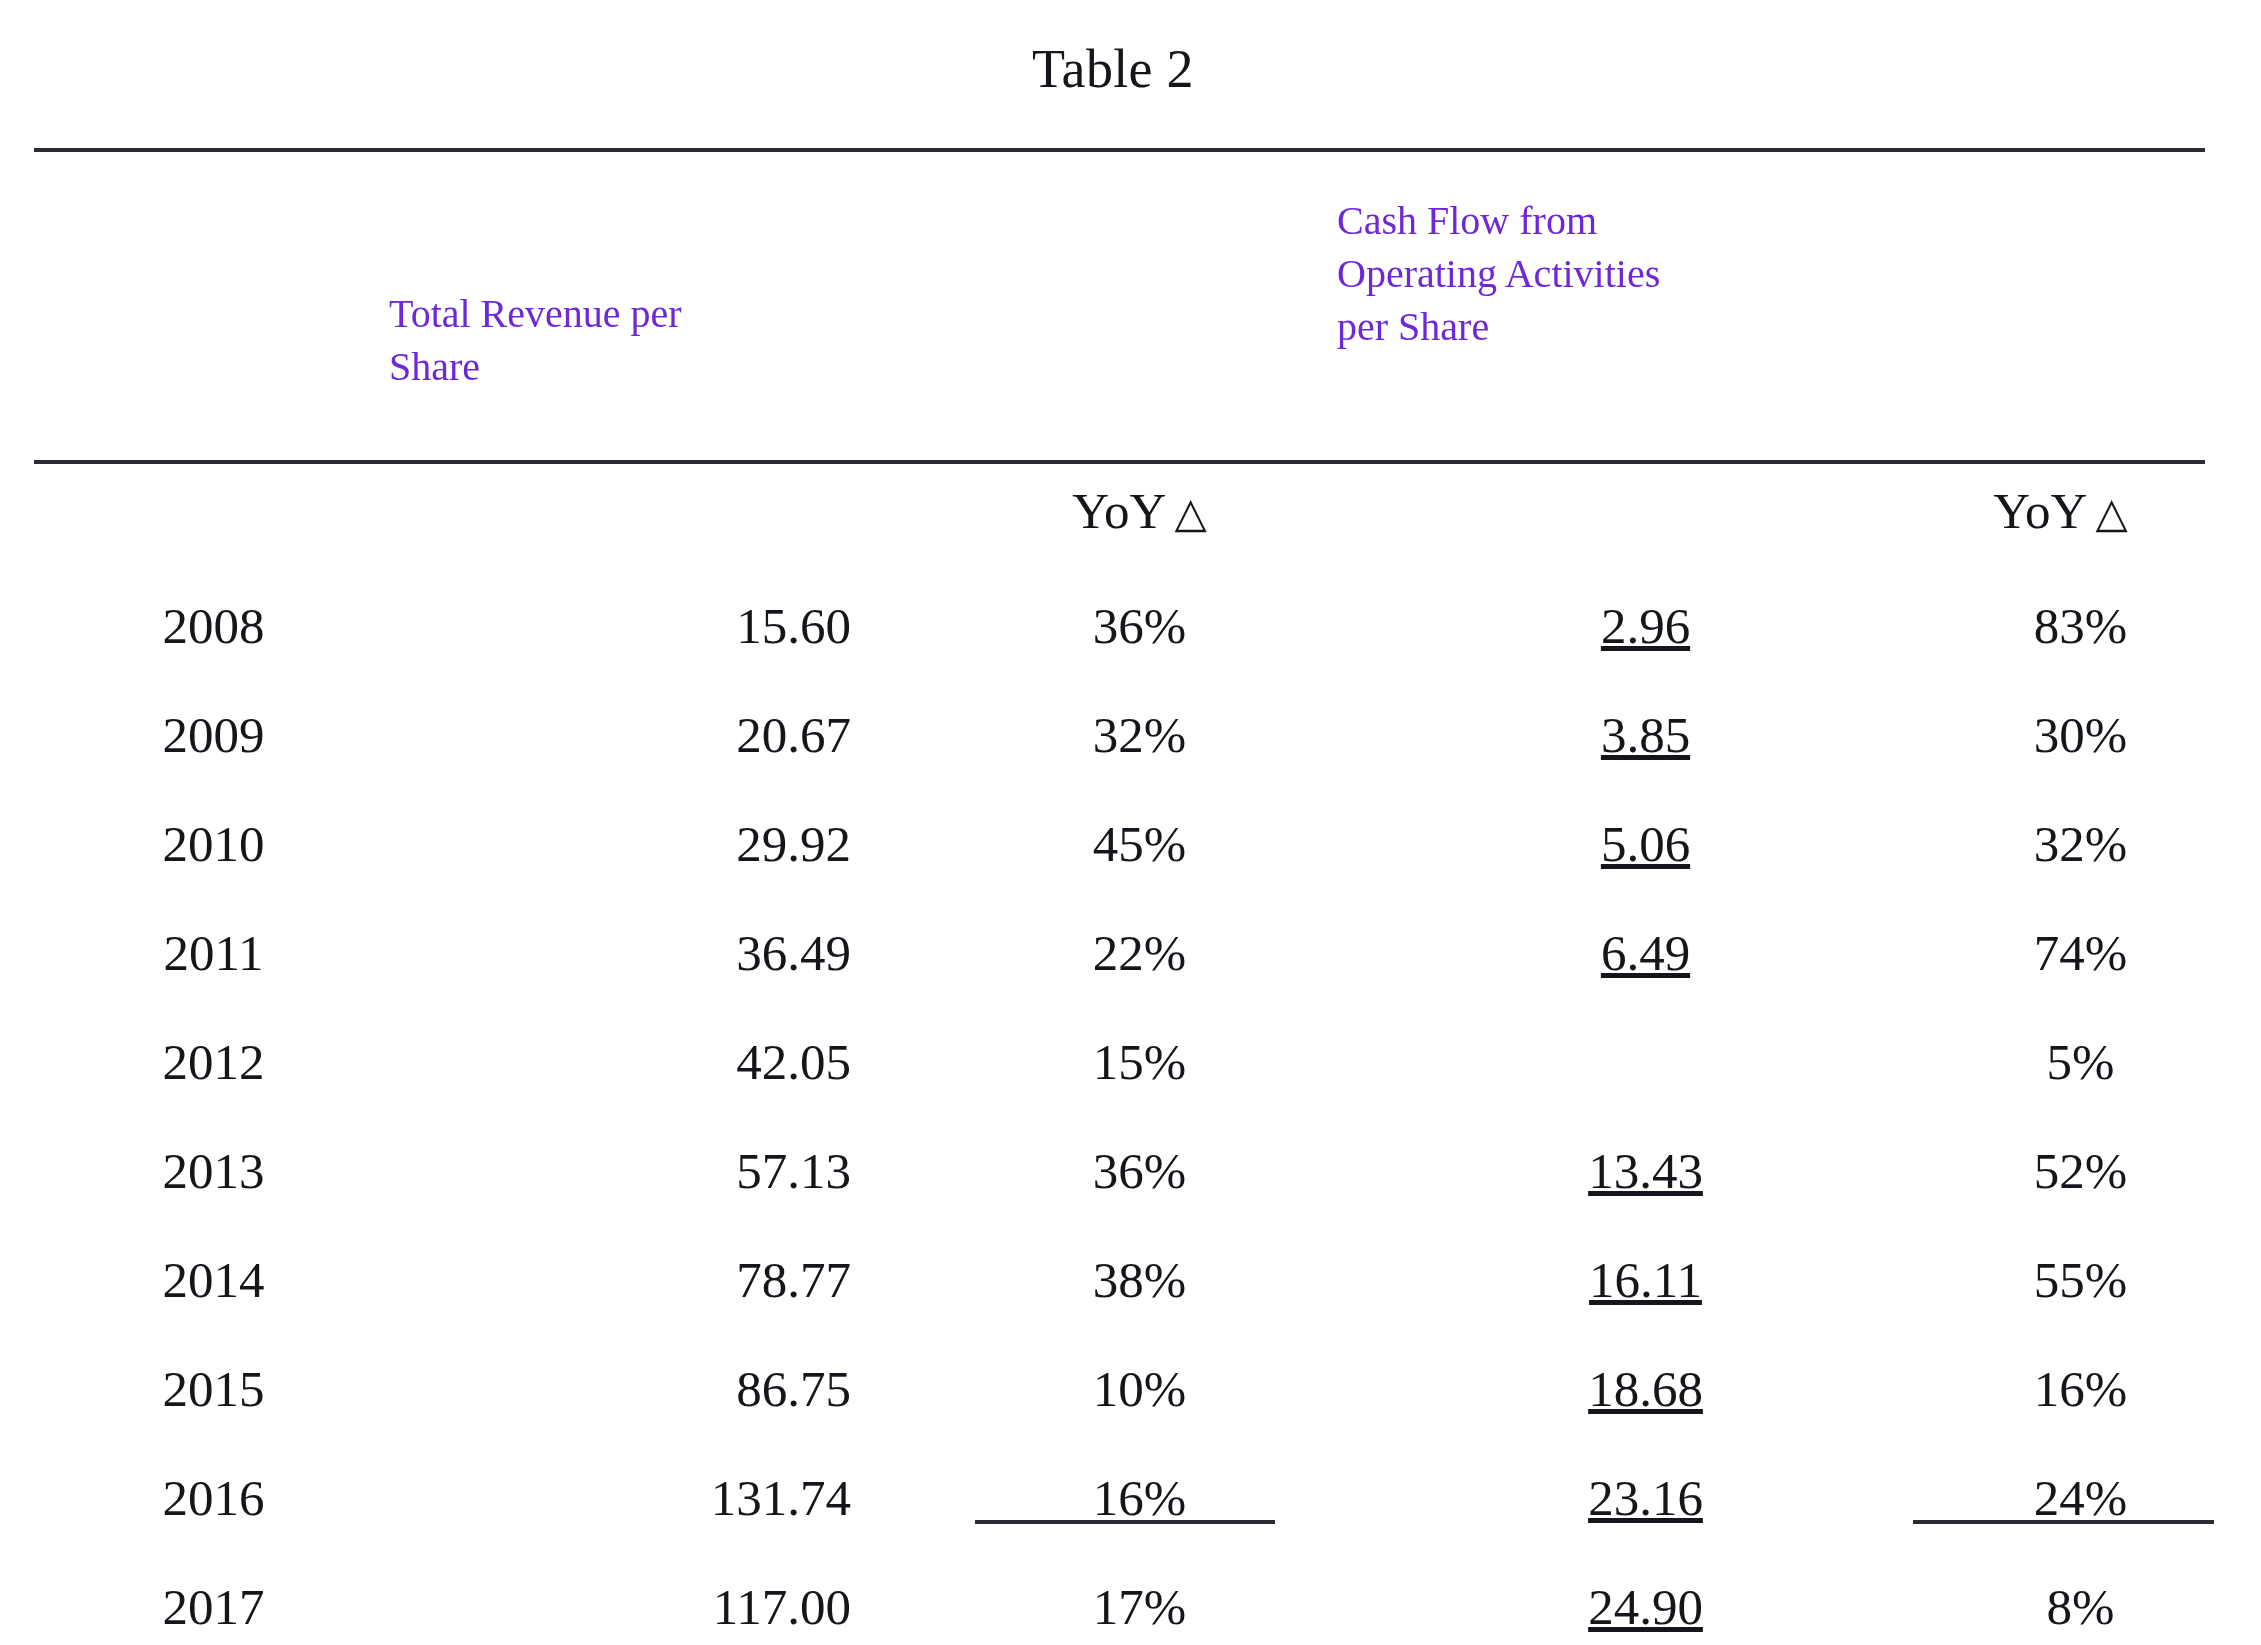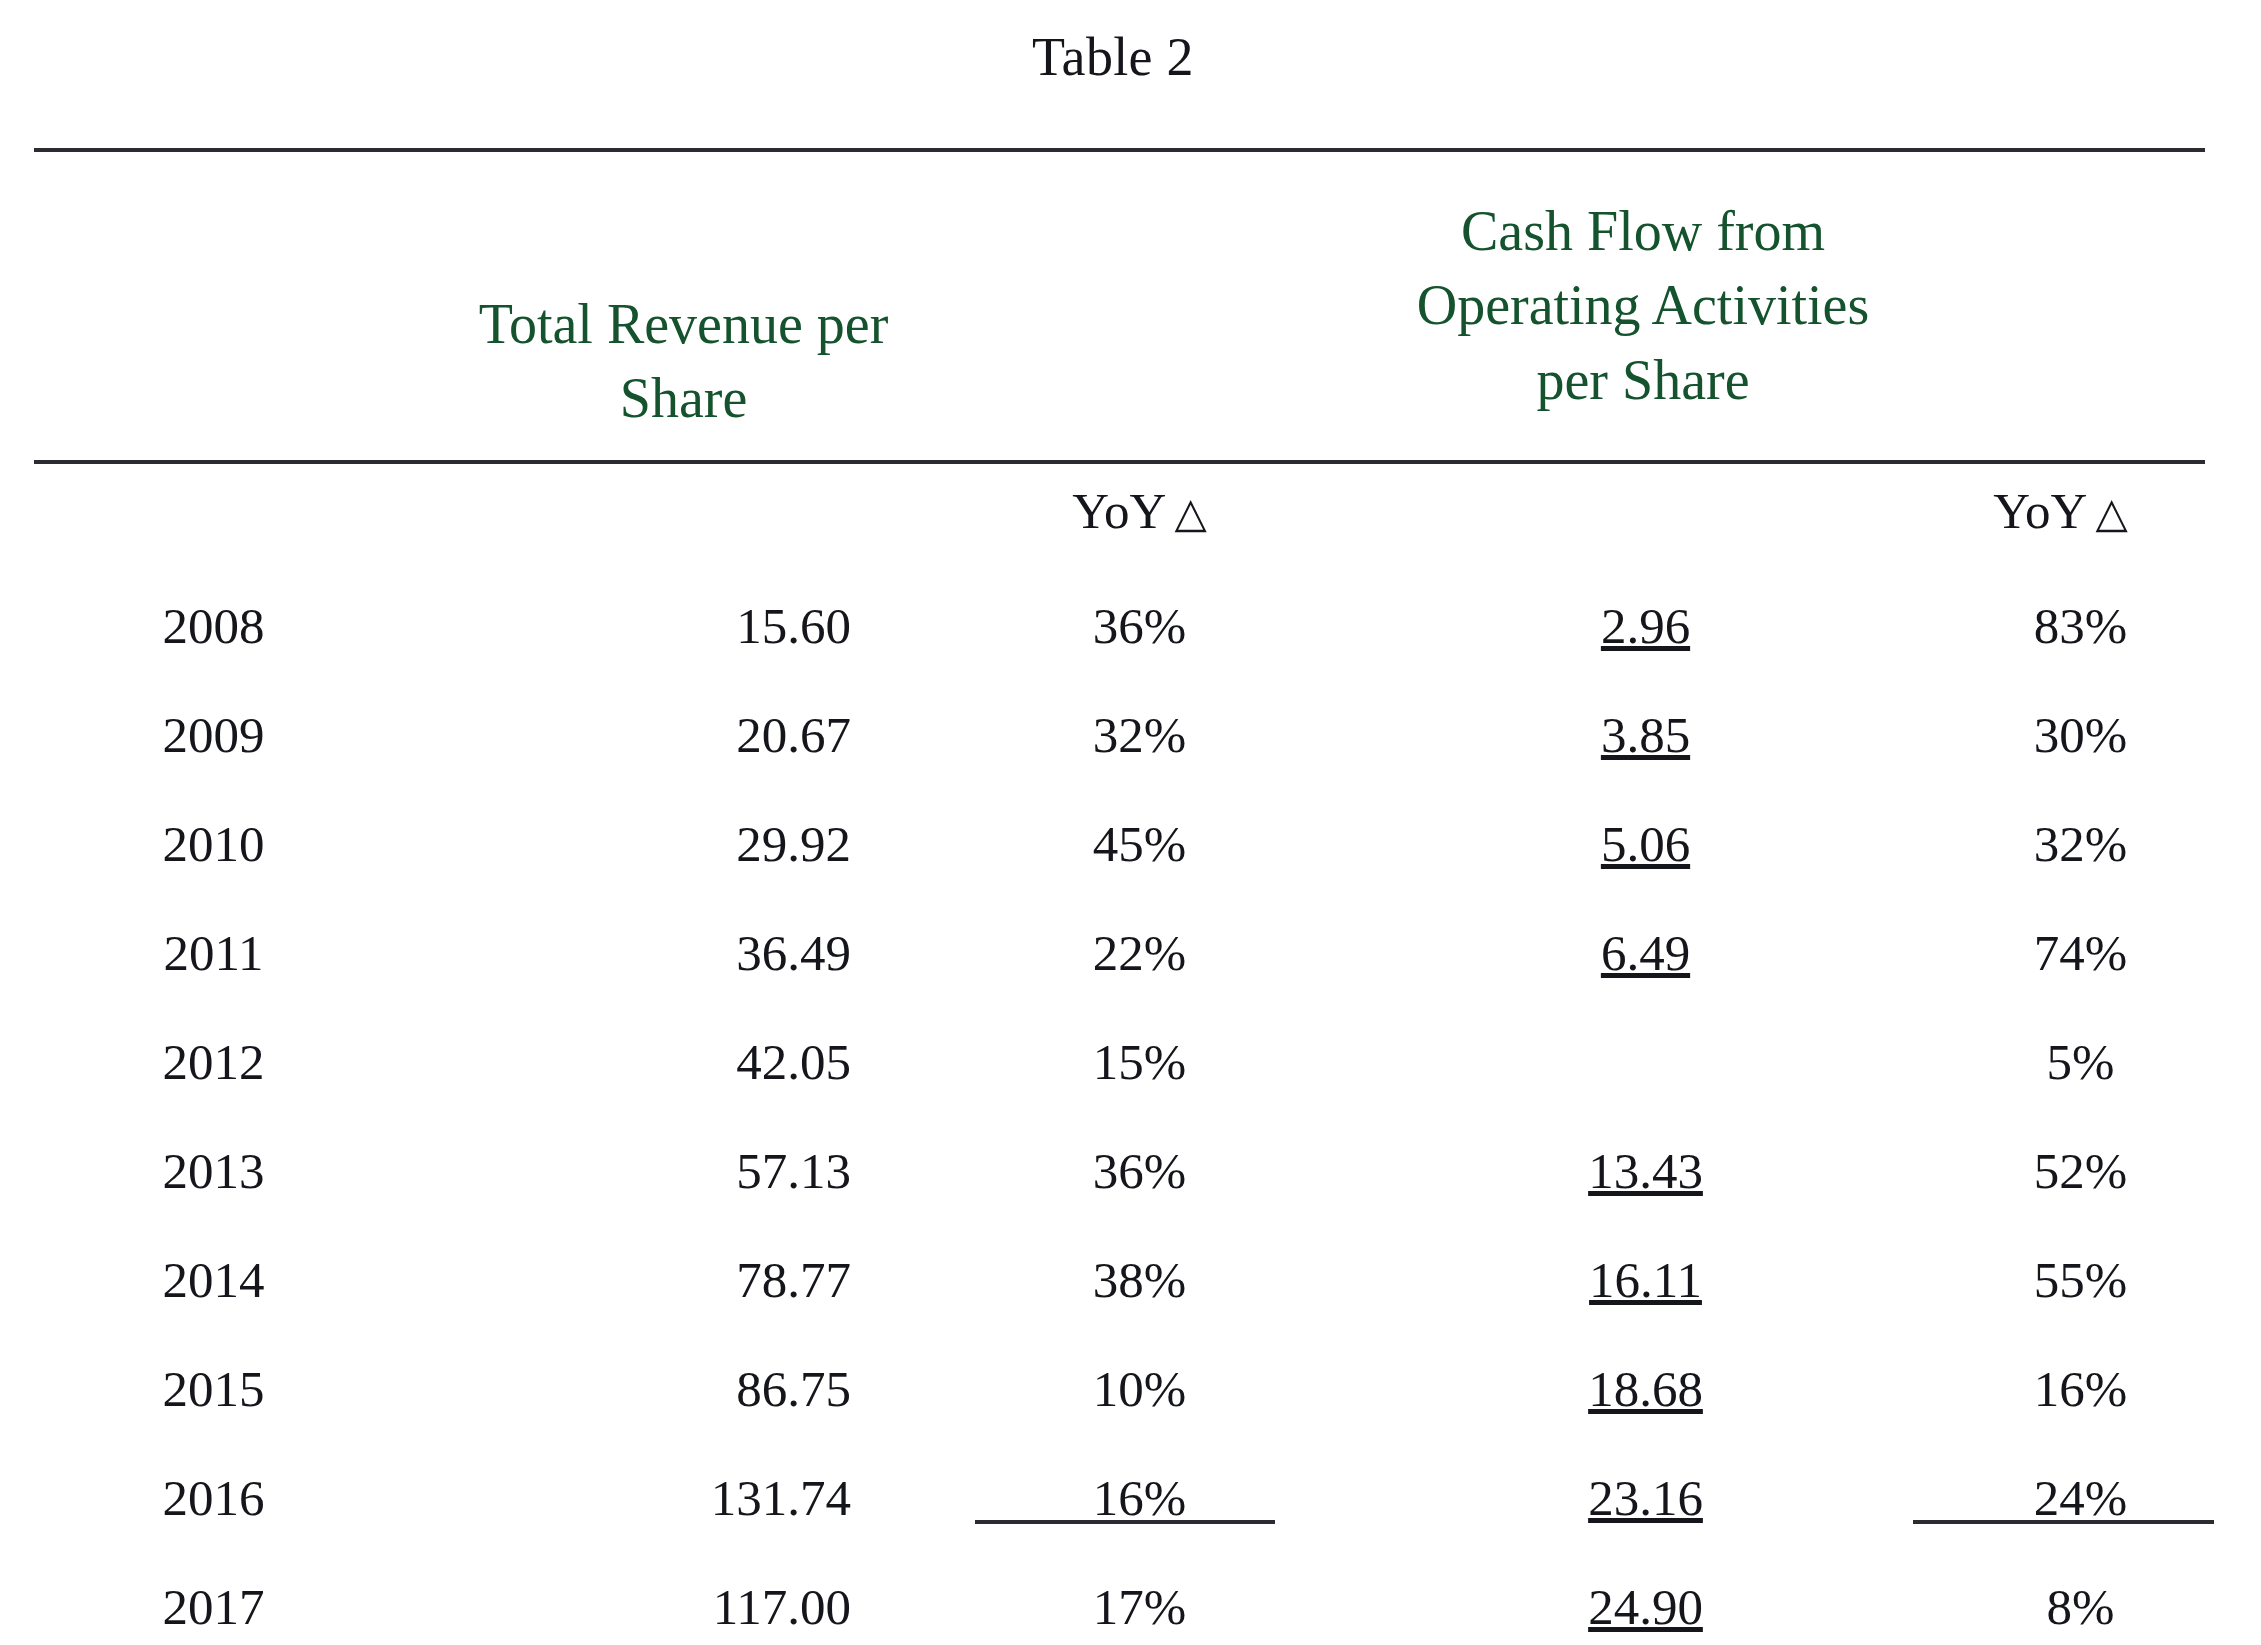--- a/index.html
+++ b/index.html
@@ -19,21 +19,21 @@
     position: relative;
     width: 2261px;
     height: 1646px;
     background: #ffffff;
   }
 
   
   .table-title {
     position: absolute;
     left: 0;
-    top: 28px;
+    top: 40px;
     width: 2206px;
     text-align: center;
     font-size: 54px;
     line-height: 1.08;
     letter-spacing: 0.3px;
     color: #15161c;
     
     padding-left: 20px;
     box-sizing: border-box;
   }
@@ -61,24 +61,24 @@
   }
   .rule-cagr-right {
     left: 1913px;
     width: 301px;
     top: 1520px;
   }
 
   
   .col-head {
     position: absolute;
-    text-align: center;
-    font-size: 56px;
+    text-align: left;
+    font-size: 40px;
     line-height: 1.33;
-    color: #14532d;
+    color: #6d28d9;
   }
   .col-head-rev {
     left: 389px;
     width: 589px;
     top: 287px;
   }
   .col-head-cfo {
     left: 1337px;
     width: 612px;
     top: 194px;

